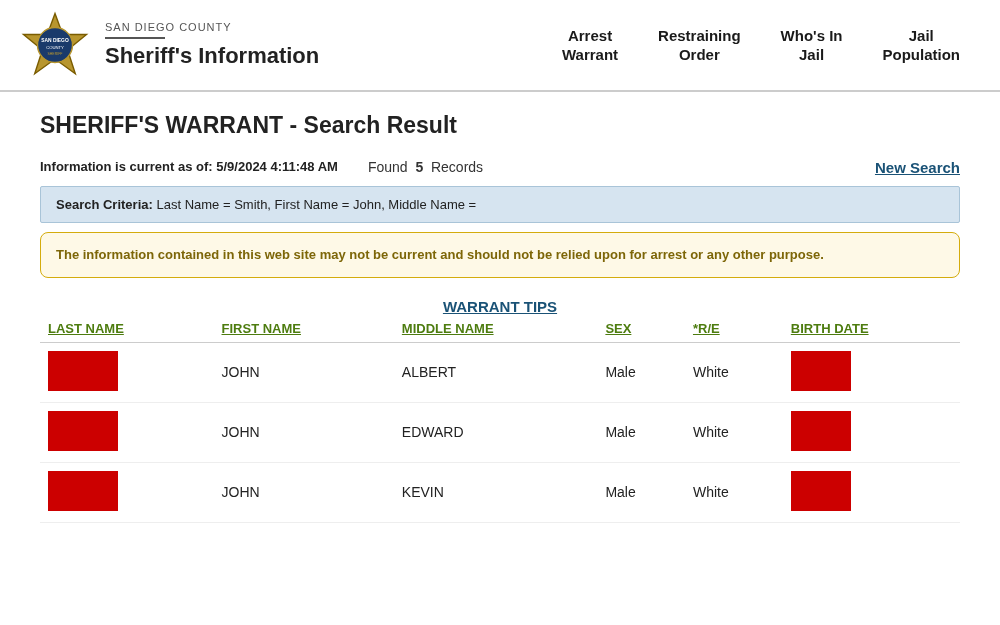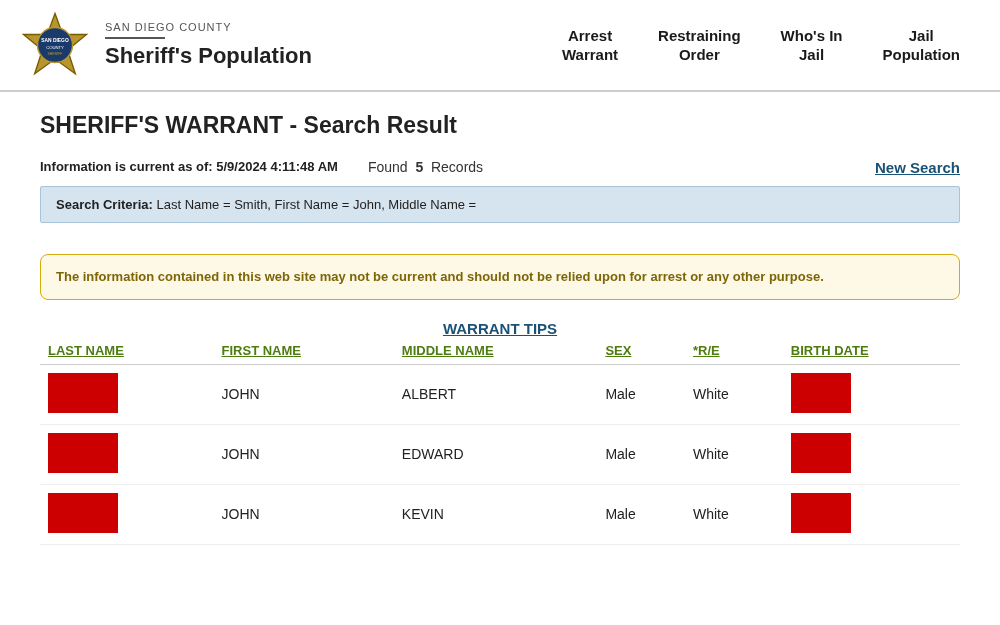--- a/index.html
+++ b/index.html
@@ -92,21 +92,21 @@
       font-weight: 700;
       color: #1a5276;
       cursor: pointer;
       text-decoration: underline;
       white-space: nowrap;
     }
     .search-criteria-box {
       background: #d6e4f0;
       border: 1px solid #a9c4d8;
       padding: 10px 15px;
-      margin-bottom: 31px;
+      margin-bottom: 9px;
       font-size: 13px;
       color: #222;
       border-radius: 2px;
     }
     .search-criteria-box b { font-weight: 700; }
     .warning-box {
       background: #fef9e7;
       border: 1px solid #d4ac0d;
       padding: 12px 15px;
       margin-bottom: 20px;
@@ -168,21 +168,21 @@
     <polygon points="50,5 61,35 95,35 68,57 79,91 50,70 21,91 32,57 5,35 39,35" fill="#b8962e" stroke="#7a5c00" stroke-width="2"></polygon>
     <circle cx="50" cy="50" r="25" fill="#1a3a6b" stroke="#b8962e" stroke-width="2"></circle>
     <text x="50" y="45" text-anchor="middle" fill="#fff" font-size="7" font-weight="bold">SAN DIEGO</text>
     <text x="50" y="55" text-anchor="middle" fill="#fff" font-size="6">COUNTY</text>
     <text x="50" y="64" text-anchor="middle" fill="#b8962e" font-size="5">SHERIFF</text>
   </svg>
 
   <div class="header-title-block">
     <div class="subtitle">SAN DIEGO COUNTY</div>
     <div class="header-divider"></div>
-    <div class="title">Sheriff's Population</div>
+    <div class="title">Sheriff's Information</div>
   </div>
 
   <nav class="header-nav">
     <a class="nav-item">
       <span style="white-space:pre-line">Arrest
 Warrant</span>
     </a>
     <a class="nav-item">
       <span style="white-space:pre-line">Restraining
 Order</span>

